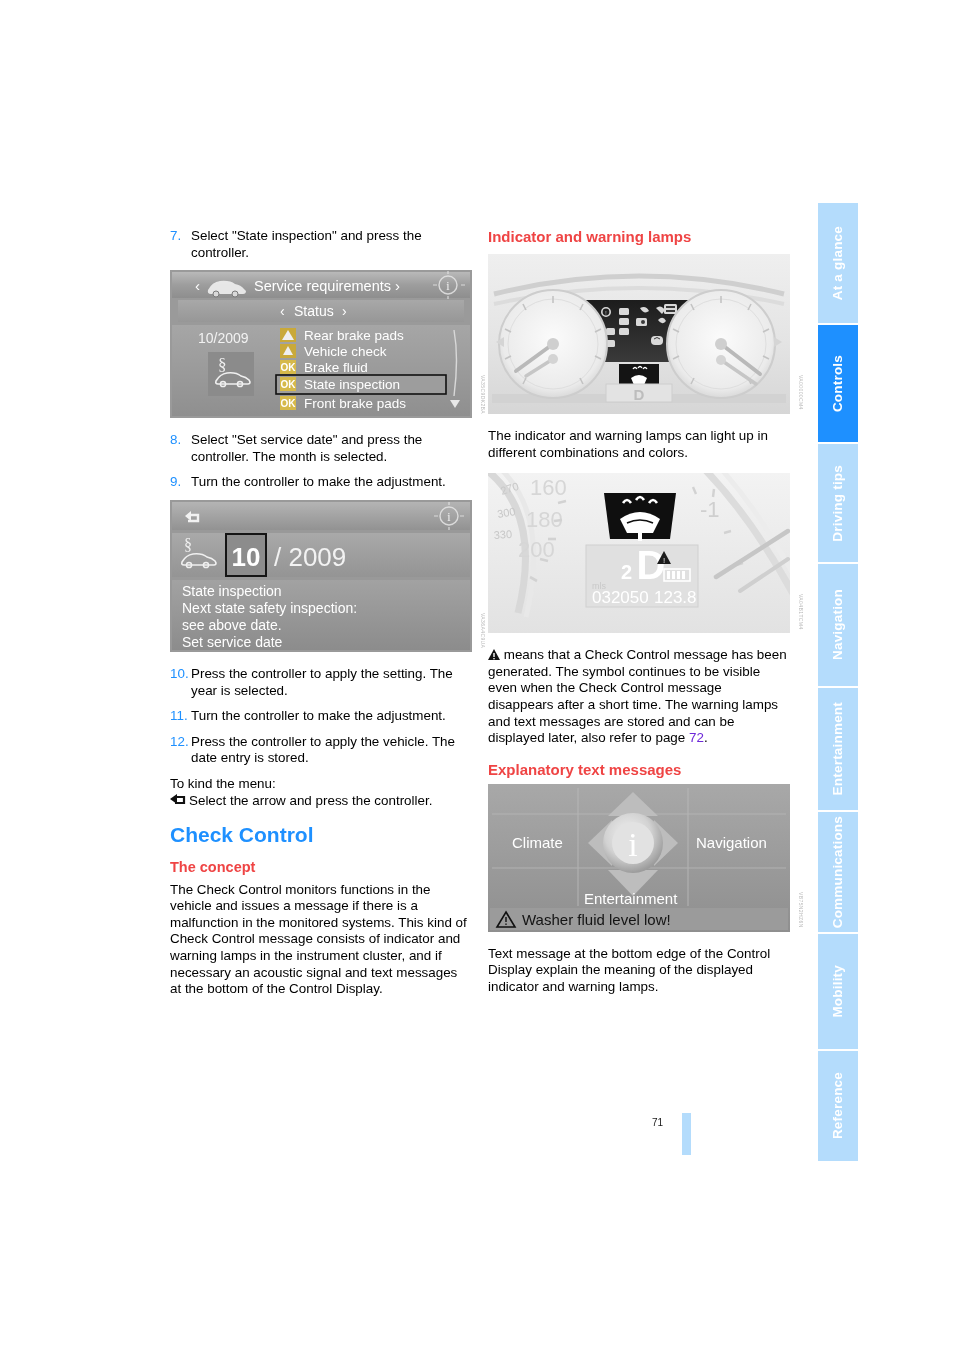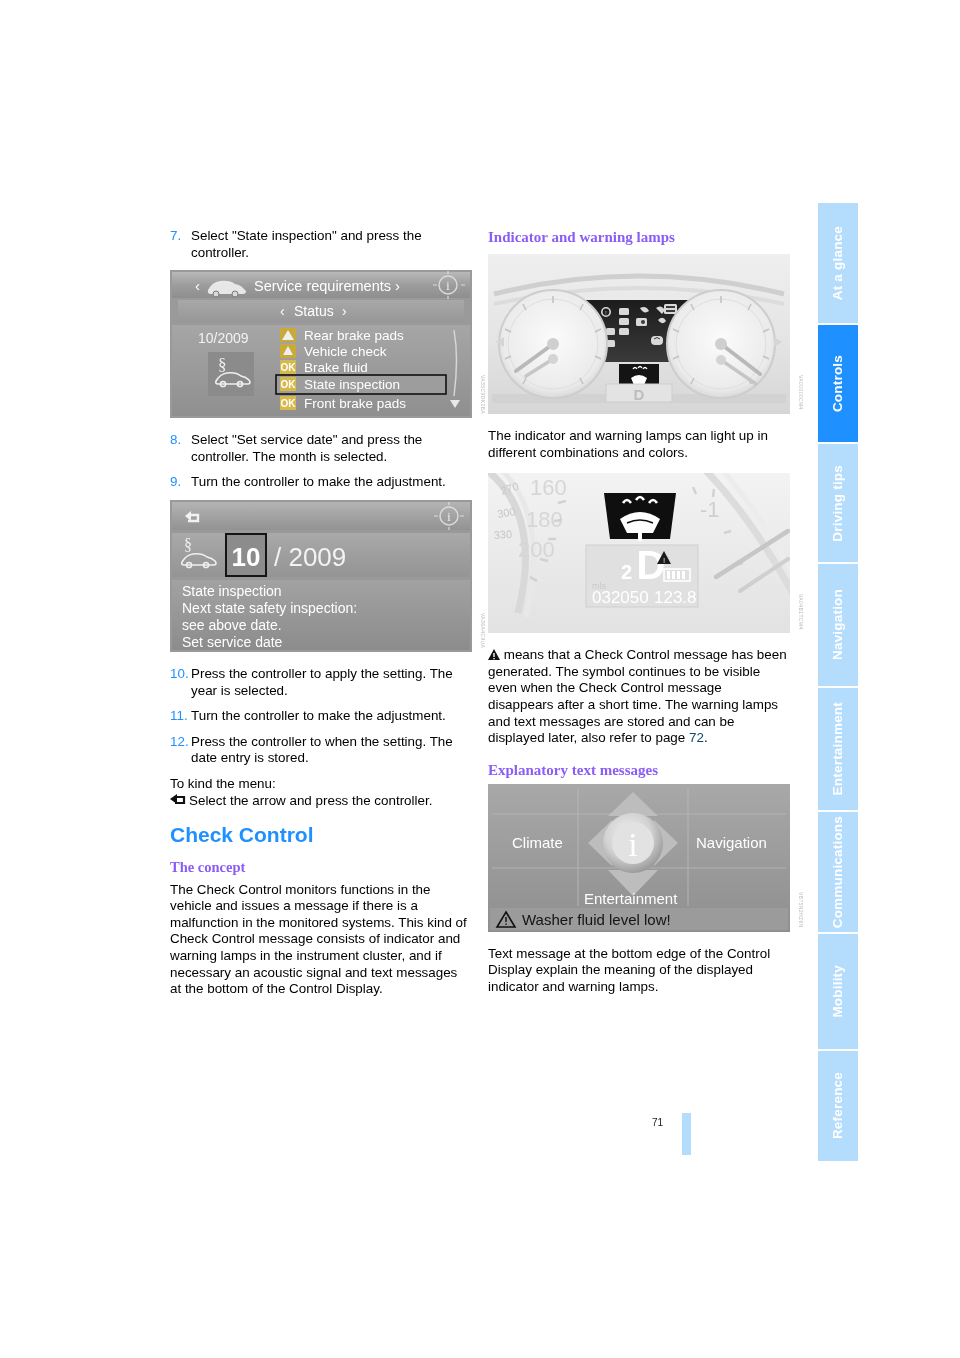--- a/index.html
+++ b/index.html
@@ -68,26 +68,25 @@
 
   
   .h1 {
     color: #1e90ff;
     font-size: 21px;
     font-weight: bold;
     margin: 0 0 12px 0;
     line-height: 1.15;
   }
   .h2 {
-    color: #8b5cf6;
+    color: #ef4444;
     font-size: 14.5px;
     font-weight: bold;
     margin: 0 0 5px 0;
     line-height: 1.2;
-    font-family: Liberation Serif, serif;
   }
   p.body {
     font-size: 13.4px;
     line-height: 16.6px;
     color: #000;
     margin: 0 0 12px 0;
   }
   p.body.tight { margin-bottom: 0; }
 
   .steps { margin: 0; padding: 0; }
@@ -99,21 +98,21 @@
     margin-bottom: 9px;
   }
   .step-num {
     color: #1e90ff;
     font-weight: normal;
     flex: 0 0 auto;
     min-width: 21px;
   }
   .step-txt { flex: 1 1 auto; }
 
-  .pageref { color: #0c4a6e; }
+  .pageref { color: #6d28d9; }
 
   .exit-line { margin-top: 2px; }
   .exit-line .arrow-glyph {
     display: inline-block;
     vertical-align: -2px;
     margin-right: 3px;
   }
 
   
   .figure {
@@ -346,21 +345,21 @@
       <div class="step">
         <span class="step-num">10.</span>
         <span class="step-txt">Press the controller to apply the setting. The year is selected.</span>
       </div>
       <div class="step">
         <span class="step-num">11.</span>
         <span class="step-txt">Turn the controller to make the adjustment.</span>
       </div>
       <div class="step">
         <span class="step-num">12.</span>
-        <span class="step-txt">Press the controller to when the setting. The date entry is stored.</span>
+        <span class="step-txt">Press the controller to apply the vehicle. The date entry is stored.</span>
       </div>
     </div>
 
     <p class="body tight">To kind the menu:</p>
     <p class="body exit-line">
       <span class="arrow-glyph">
         <svg width="16" height="13" viewBox="0 0 16 13">
           <path d="M5 3 L14 3 L14 9 L5 9" fill="none" stroke="#111" stroke-width="2.2"></path>
           <path d="M7 0 L0 5 L7 10 z" fill="#111"></path>
         </svg>

